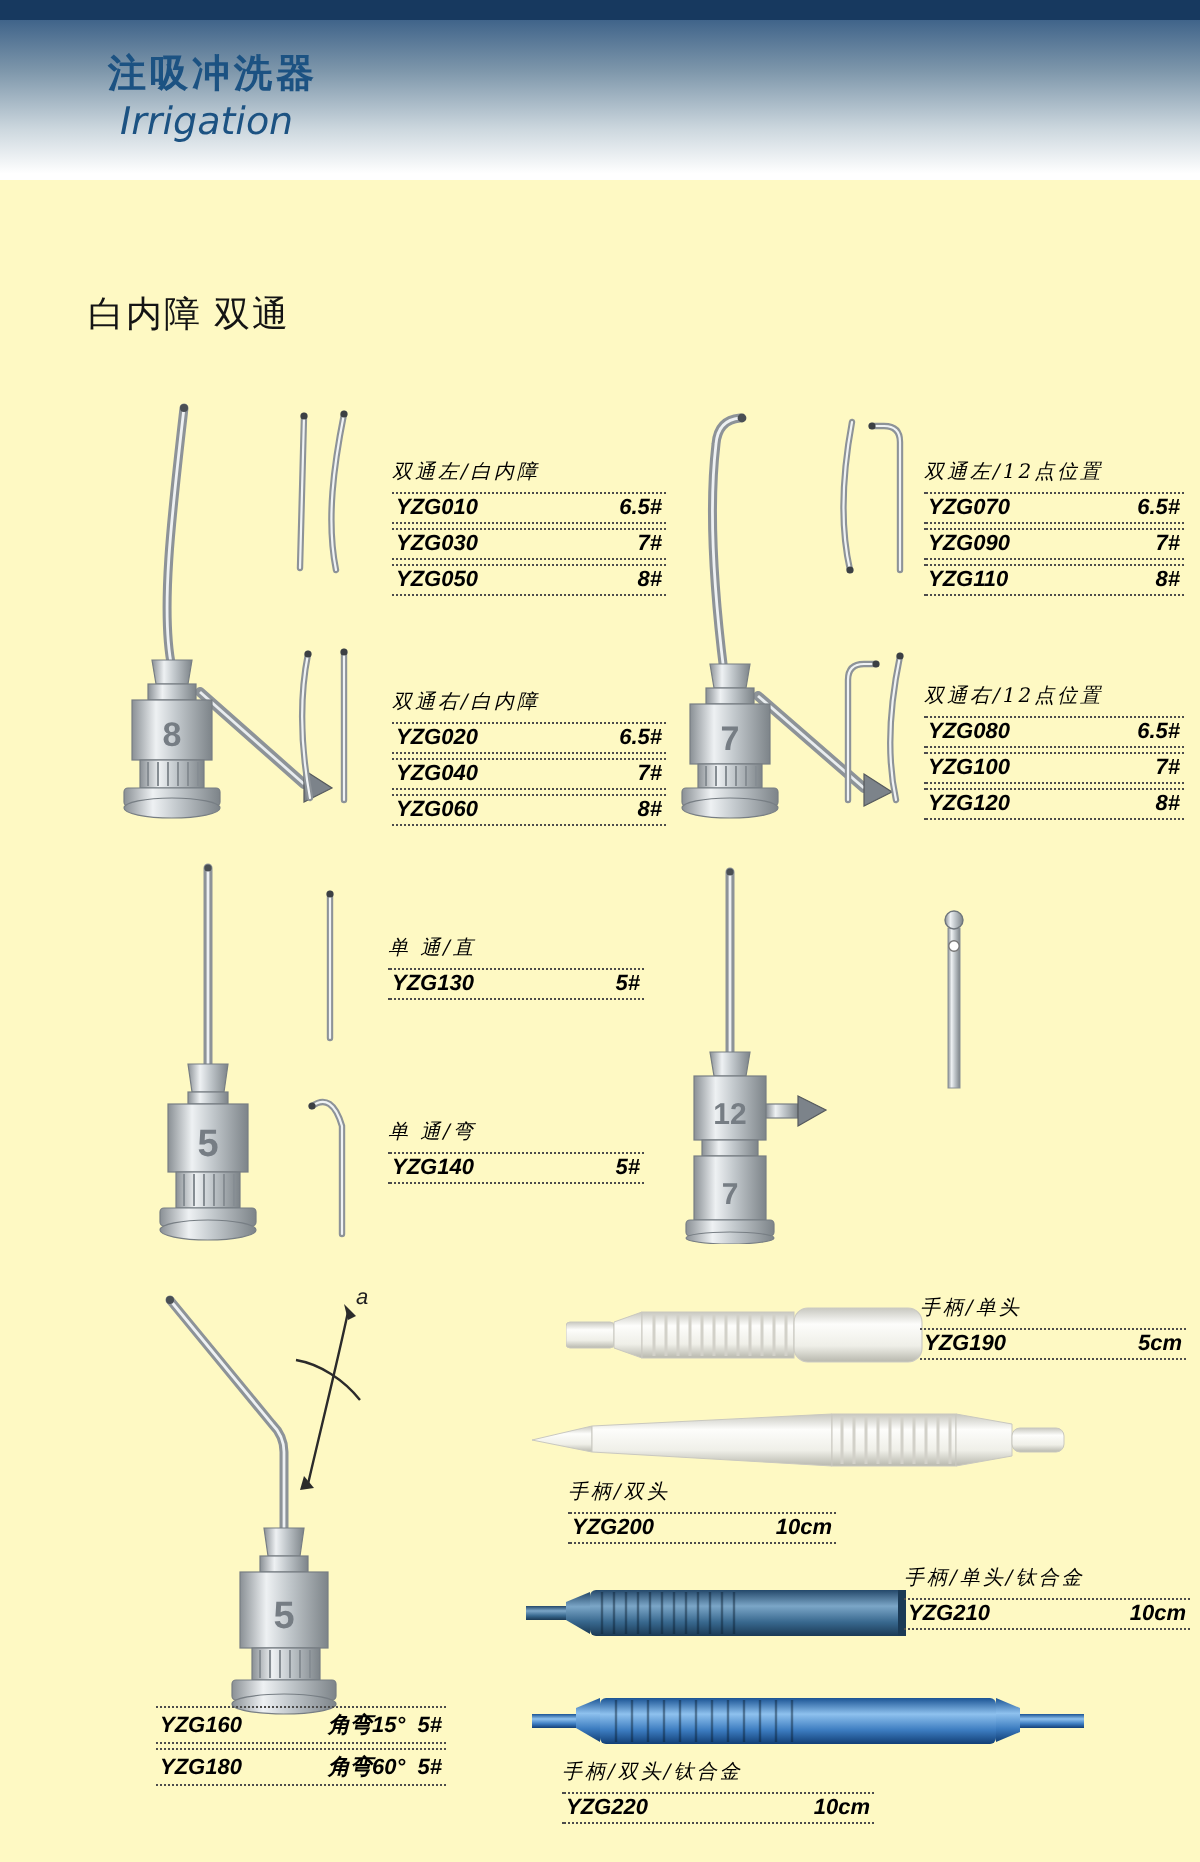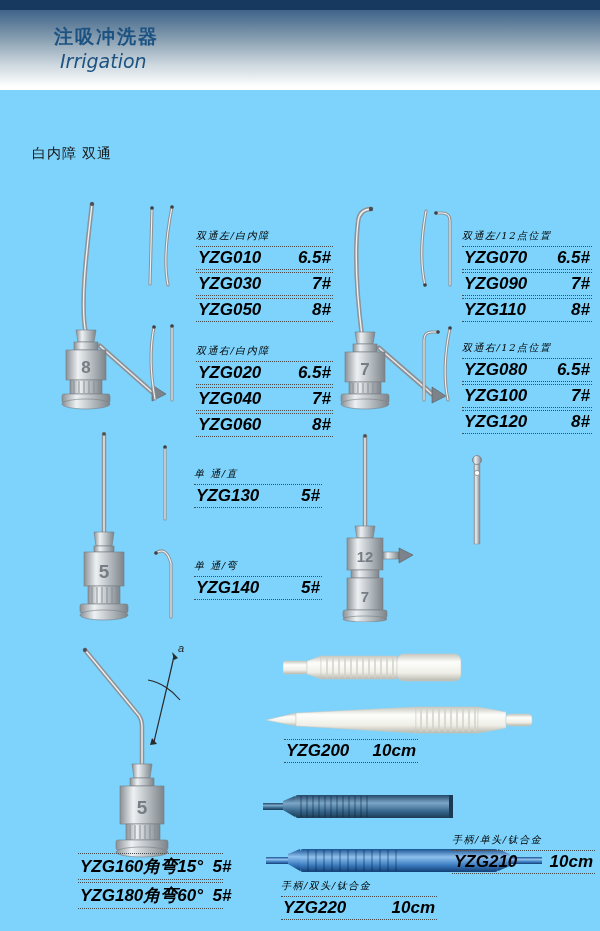--- a/index.html
+++ b/index.html
@@ -1,35 +1,35 @@
 <!DOCTYPE html>
 <html><head>
 <meta charset="utf-8">
 <style>
   html,body{margin:0;padding:0;background:#fff;}
-  .page{position:relative;width:600px;height:931px;background:#7dd3fc;overflow:hidden;
+  .page{position:relative;width:600px;height:931px;background:#fef9c3;overflow:hidden;
         font-family:"Liberation Sans",sans-serif;}
   .topbar{position:absolute;left:0;top:0;width:600px;height:10px;background:#17395f;}
   .band{position:absolute;left:0;top:10px;width:600px;height:80px;
         background:linear-gradient(180deg,#40648a 0%,#7e97ab 32%,#ccd7de 68%,#ffffff 96%);}
   .title-zh{position:absolute;left:54px;top:24px;font-size:19px;font-weight:bold;
         color:#1c5282;letter-spacing:2px;}
   .title-en{position:absolute;left:60px;top:50px;font-size:19px;font-weight:normal;
         font-style:italic;color:#1c5282;font-family:"DejaVu Sans",sans-serif;}
   .usage{position:absolute;left:44px;top:103px;font-size:14px;color:#141414;letter-spacing:.5px;}
-  .category{position:absolute;left:32px;top:145px;font-size:14px;color:#141414;letter-spacing:1px;}
+  .category{position:absolute;left:44px;top:145px;font-size:18px;color:#141414;letter-spacing:1px;}
 
   .plabel{position:absolute;}
   .ptitle{text-align:left;font-size:10px;font-weight:normal;font-style:italic;
         letter-spacing:1.5px;color:#000;margin-bottom:3px;
         font-family:"DejaVu Serif",serif;white-space:nowrap;}
   .prow{display:flex;justify-content:space-between;align-items:baseline;
         border-top:1px dotted #4c4c4c;border-bottom:1px dotted #4c4c4c;
         padding:1px 2px;margin-bottom:2px;}
-  .pmodel,.pspec{font-size:17px;font-weight:bold;font-style:italic;color:#000;white-space:pre;}
+  .pmodel,.pspec{font-size:11px;font-weight:bold;font-style:italic;color:#000;white-space:pre;}
   .illus{position:absolute;}
   svg text.hubnum{fill:#767d84;font-weight:bold;font-family:"Liberation Sans",sans-serif;
         text-anchor:middle;}
   .needle-base{stroke:#8d9398;stroke-width:4.5;fill:none;stroke-linecap:round;}
   .needle-hi{stroke:#eef1f3;stroke-width:1.4;fill:none;stroke-linecap:round;}
   .tube-base{stroke:#8d9398;stroke-width:3.2;fill:none;stroke-linecap:round;}
   .tube-hi{stroke:#f0f3f5;stroke-width:1.1;fill:none;stroke-linecap:round;}
   .metal{stroke:#777e84;stroke-width:.6;}
   .ridge{stroke:#d2d1c9;stroke-width:1.5;}
   .knurlline{stroke:#868d93;stroke-width:1;}
@@ -406,29 +406,37 @@
 
   <div class="plabel" style="left:194px;top:559px;width:128px">
     <div class="ptitle">单 通/弯</div>
     <div class="prow">
       <span class="pmodel">YZG140</span>
       <span class="pspec">5#</span>
     </div>
   </div>
 
 
+  <div class="plabel" style="left:460px;top:647px;width:133px">
+    <div class="ptitle">手柄/单头</div>
+    <div class="prow">
+      <span class="pmodel">YZG190</span>
+      <span class="pspec">5cm</span>
+    </div>
+  </div>
 
   <div class="plabel" style="left:284px;top:739px;width:134px">
+    <div class="ptitle">手柄/双头</div>
     <div class="prow">
       <span class="pmodel">YZG200</span>
       <span class="pspec">10cm</span>
     </div>
   </div>
 
-  <div class="plabel" style="left:452px;top:833px;width:143px">
+  <div class="plabel" style="left:452px;top:782px;width:143px">
     <div class="ptitle">手柄/单头/钛合金</div>
     <div class="prow">
       <span class="pmodel">YZG210</span>
       <span class="pspec">10cm</span>
     </div>
   </div>
 
   <div class="plabel" style="left:281px;top:879px;width:156px">
     <div class="ptitle">手柄/双头/钛合金</div>
     <div class="prow">

